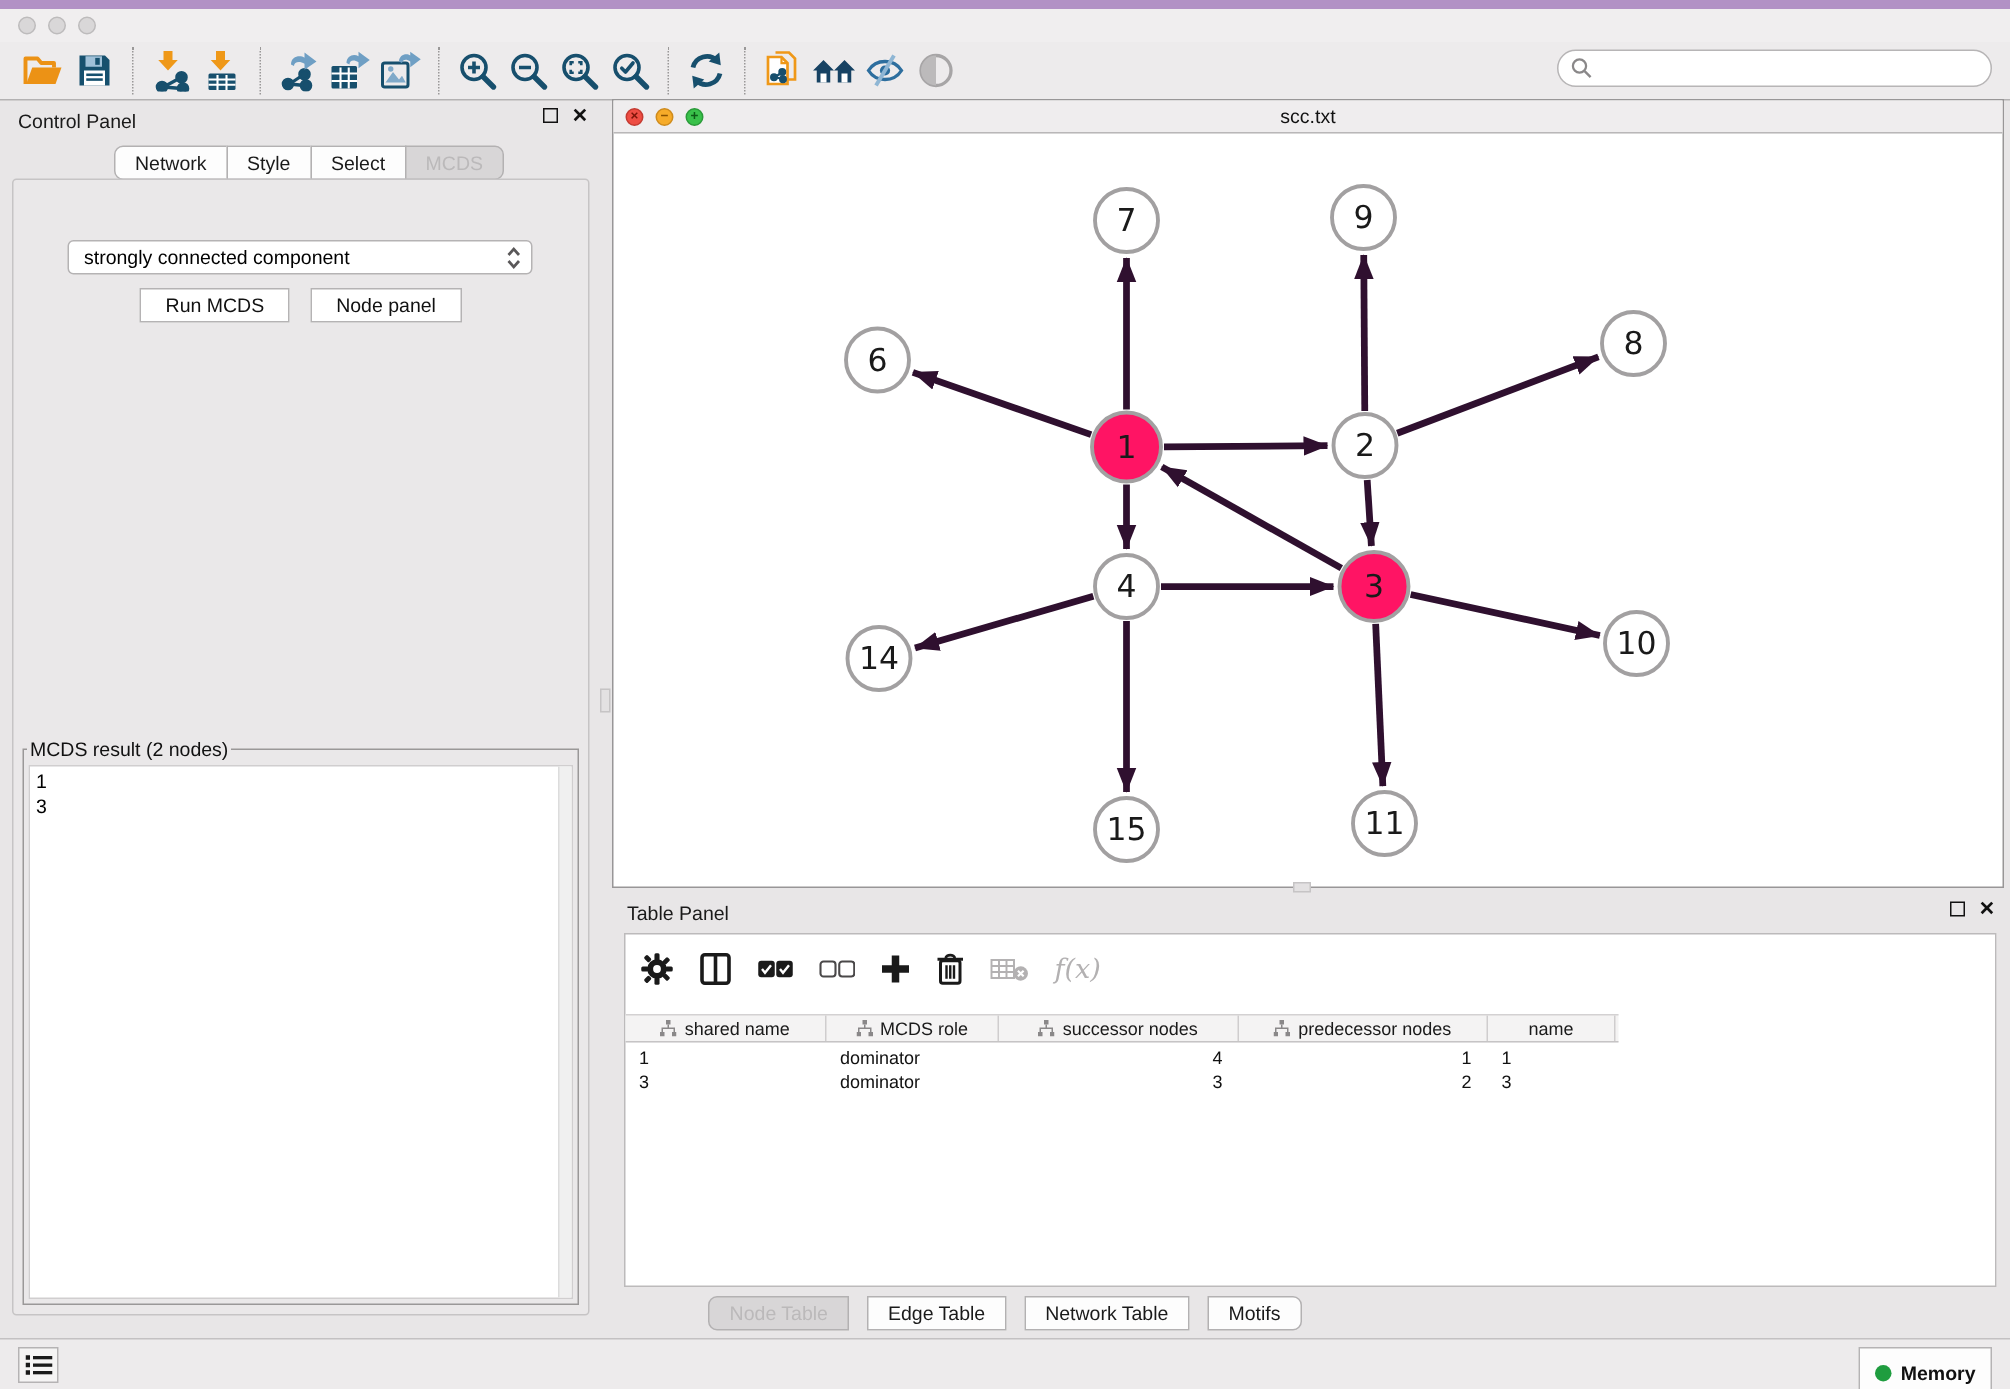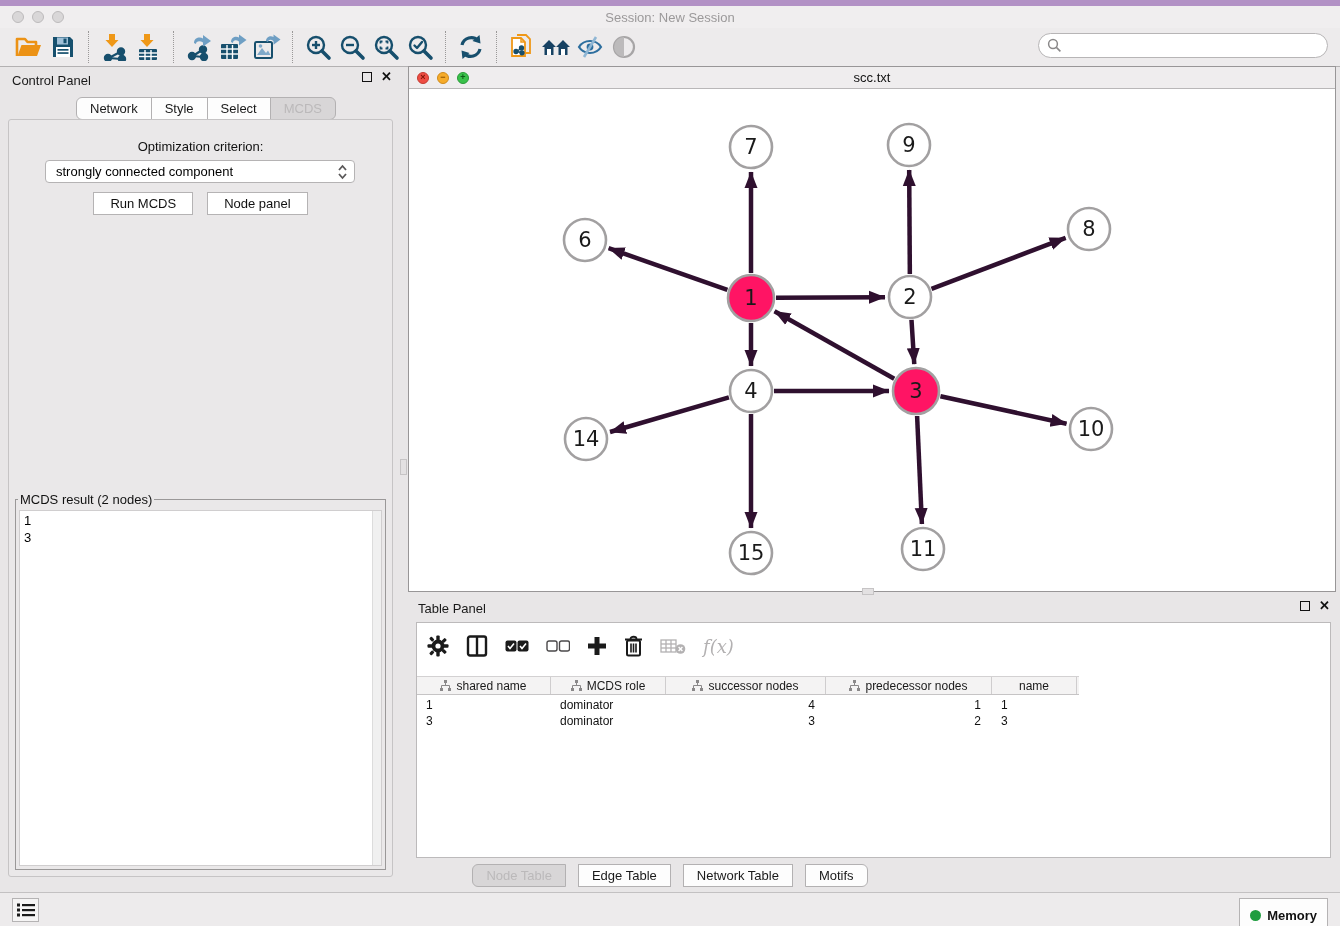--- a/index.html
+++ b/index.html
@@ -85,21 +85,20 @@
 <body>
 
 <div class="abs top-strip"></div>
 
 <div class="abs titlebar">
   <div class="tl-group">
     <span class="tl"></span>
     <span class="tl"></span>
     <span class="tl"></span>
   </div>
-  <div class="win-title">Session: New Session</div>
 </div>
 
 <div class="abs toolbar">
   <span class="tb-icon">
     <svg width="28" height="24" viewBox="0 0 28 24">
         <path d="M2 21 L2 4 L10 4 L12.5 7 L21 7 L21 10" fill="none" stroke="#ec9215" stroke-width="2.6" stroke-linejoin="round"></path>
         <path d="M2.5 21 L6.5 10 L26 10 L22 21 Z" fill="#ec9215"></path>
       </svg>
   </span>
   <span class="tb-icon">
@@ -269,21 +268,20 @@
 </div>
 
 <div class="abs tabrow cp-tabs">
   <span class="tab">Network</span>
   <span class="tab">Style</span>
   <span class="tab">Select</span>
   <span class="tab selected">MCDS</span>
 </div>
 
 <div class="abs cp-box">
-  <div class="opt-label">Optimization criterion:</div>
   <div class="select">
     <span>strongly connected component</span>
     <span class="stepper">
       <svg width="11" height="16" viewBox="0 0 11 16">
           <path d="M2 6 L5.5 2 L9 6" fill="none" stroke="#5a5859" stroke-width="1.8"></path>
           <path d="M2 10 L5.5 14 L9 10" fill="none" stroke="#5a5859" stroke-width="1.8"></path>
         </svg>
     </span>
   </div>
   <div class="cp-buttons">

